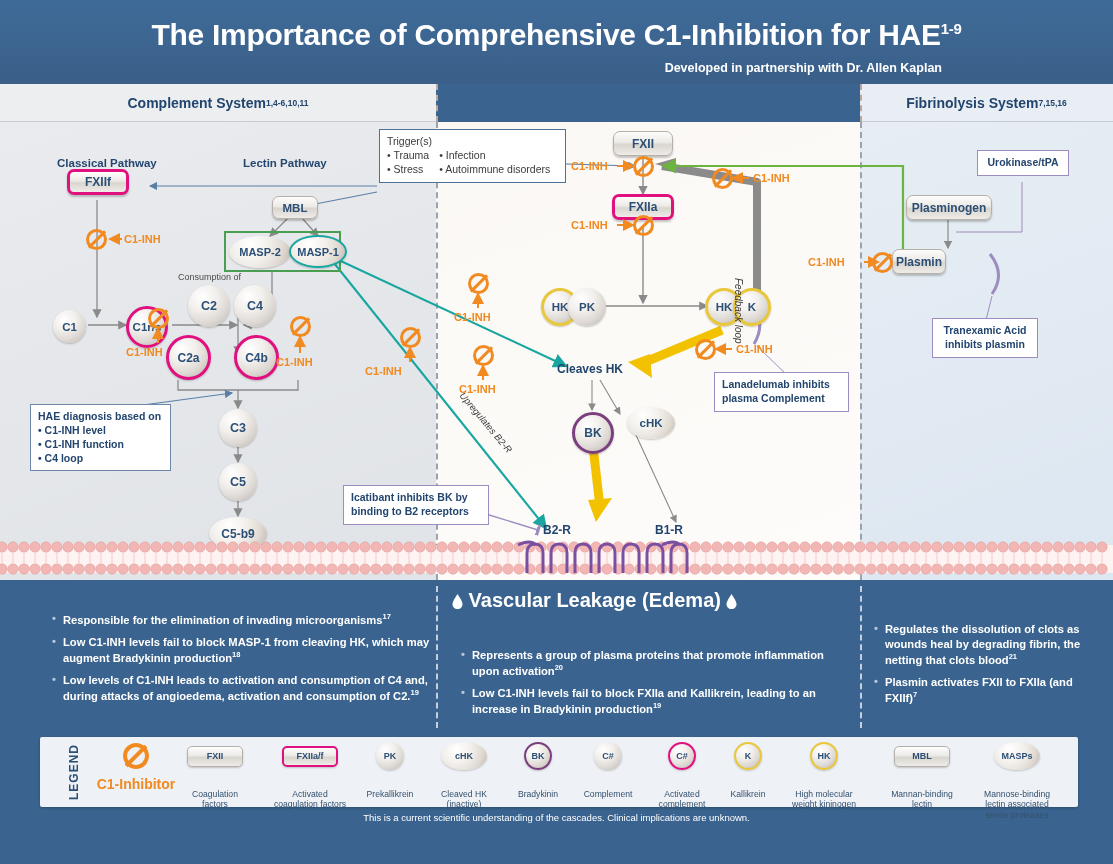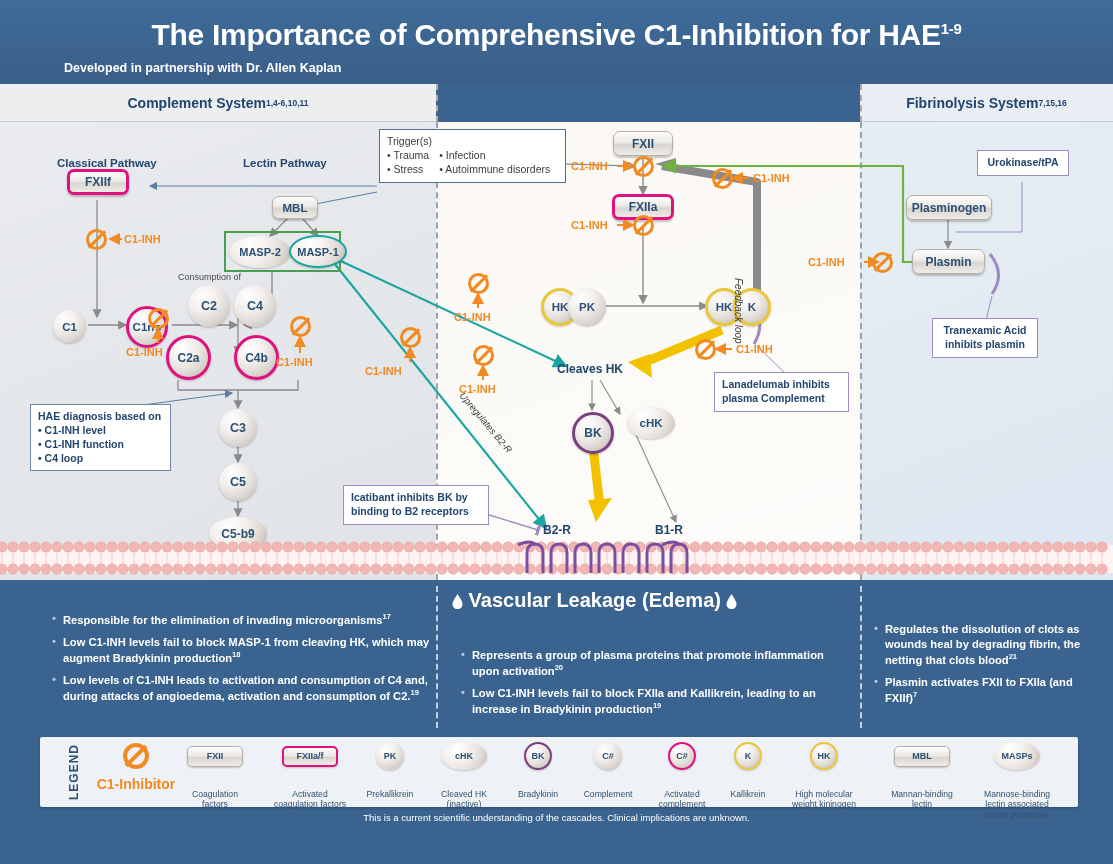--- a/index.html
+++ b/index.html
@@ -19,21 +19,21 @@
     background:linear-gradient(#3f6b99,#3a5f88);
   }
   .header-title {
     position:absolute; left:0; top:18px; width:1113px;
     text-align:center; color:#ffffff;
     font-size:30px; font-weight:bold; letter-spacing:-0.3px;
   }
   .header-title sup { font-size:15px; font-weight:bold; }
   .header-sub {
     position:absolute; left:0; top:61px; width:942px;
-    text-align:left; color:#ffffff; font-size:12.5px; font-weight:bold;
+    text-align:right; color:#ffffff; font-size:12.5px; font-weight:bold;
     padding-left:64px;
   }
 
   
   .secbar { position:absolute; left:0; top:84px; width:1113px; height:38px; }
   .secbar .cell {
     position:absolute; top:0; height:38px;
     display:flex; align-items:center; justify-content:center;
     color:#22456e; font-size:14px; font-weight:bold;
     border-bottom:1px solid #c8cdd3;
@@ -323,21 +323,21 @@
                 color:#3b3b3b; font-size:10px; font-style:italic; white-space:nowrap; z-index:6;">Feedback loop</div>
 
     <div style="position:absolute; left:466px; top:268px; transform:rotate(50deg); transform-origin:left top;
                 color:#3b3b3b; font-size:9.5px; font-style:italic; white-space:nowrap; z-index:6;">Upregulates B2-R</div>
 
     <div class="callout purple" style="left:714px; top:250px; width:135px;">Lanadelumab inhibits plasma Complement</div>
     <div class="callout purple" style="left:343px; top:363px; width:146px;">Icatibant inhibits BK by binding to B2 receptors</div>
 
     <div class="callout purple" style="left:977px; top:28px; width:92px; text-align:center;">Urokinase/tPA</div>
     <div class="node pill" style="left:906px; top:73px; width:86px; height:25px; font-size:12px;">Plasminogen</div>
-    <div class="node pill" style="left:912px; top:127px; width:73px; height:25px; font-size:12px;">Plasmin</div>
+    <div class="node pill" style="left:892px; top:127px; width:54px; height:25px; font-size:12px;">Plasmin</div>
     <div class="callout purple" style="left:932px; top:196px; width:106px; text-align:center;">Tranexamic Acid inhibits plasmin</div>
 
     <div class="inh" style="left:86px; top:107px;"></div>
     <div class="inhtext" style="left:124px; top:111px;">C1-INH</div>
     <svg class="layer" style="z-index:8;" viewBox="0 0 1113 458">
       <defs>
         <marker id="ao" markerWidth="6" markerHeight="6" refX="5" refY="3" orient="auto">
           <path d="M0,0 L6,3 L0,6 z" fill="#f18a21"></path>
         </marker>
       </defs>

